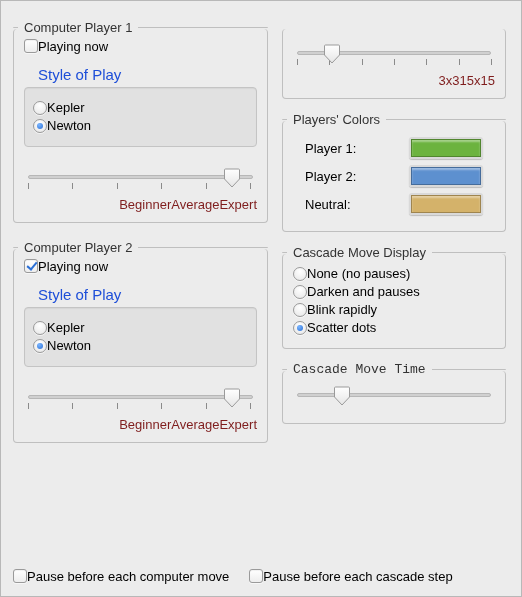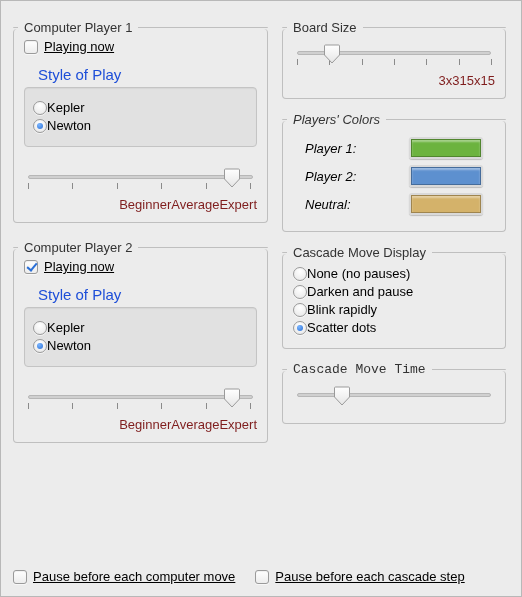--- a/index.html
+++ b/index.html
@@ -77,25 +77,23 @@
   }
   .inset-title {
     font-size: 15px;
     color: #1d4ed8;
     margin: 12px 0 4px 14px;
   }
 
   
   .checkbox {
     display: flex;
-    align-items: flex-end;
-    gap: 6px;
+    align-items: flex-start;
     cursor: pointer;
     user-select: none;
-    text-decoration: underline;
   }
   .checkbox .box {
     width: 14px;
     height: 14px;
     border: 1px solid #9a9a9a;
     border-radius: 3px;
     background: linear-gradient(to bottom, #ffffff, #ededed);
     display: flex;
     align-items: center;
     justify-content: center;
@@ -315,23 +313,20 @@
           <span>Average</span>
           <span>Expert</span>
         </div>
       </div>
 
     </div>
 
     <div class="col-right">
 
       <div class="group">
-        <div class="group-title">
-            <span>Board Size</span>
-          </div>
         <div class="slider" id="board-slider" style="margin-top:2px;">
           <div class="track"></div>
         <div class="tick" style="left: 4px;"></div>
             <div class="tick" style="left: 36.3333px;"></div>
             <div class="tick" style="left: 68.6667px;"></div>
             <div class="tick" style="left: 101px;"></div>
             <div class="tick" style="left: 133.333px;"></div>
             <div class="tick" style="left: 165.667px;"></div>
             <div class="tick" style="left: 198px;"></div>
             <div class="thumb" style="left: 38.92px;">
@@ -345,21 +340,21 @@
                 </defs>
               </svg>
             </div>
           </div>
         <div class="slider-labels">
           <span>3x3</span>
           <span>15x15</span>
         </div>
       </div>
 
-      <div class="group" style="margin-top:22px;font-style:italic;">
+      <div class="group" style="margin-top:22px;">
         <div class="group-title">
             <span>Players' Colors</span>
           </div>
         <div id="color-rows">
             <div class="color-row">
               <span>Player 1:</span>
               <div class="color-well">
                 <div class="color-inner" style="background: rgb(108, 179, 63);"></div>
               </div>
             </div>
@@ -382,21 +377,21 @@
         <div class="group-title">
             <span>Cascade Move Display</span>
           </div>
         <div id="cascade-opts" class="radio-stack">
             <div class="radio">
               <span class="dot"></span>
               <span>None (no pauses)</span>
             </div>
             <div class="radio">
               <span class="dot"></span>
-              <span>Darken and pause</span>
+              <span>Darken and pauses</span>
             </div>
             <div class="radio">
               <span class="dot"></span>
               <span>Blink rapidly</span>
             </div>
             <div class="radio selected">
               <span class="dot"></span>
               <span>Scatter dots</span>
             </div>
           </div>

